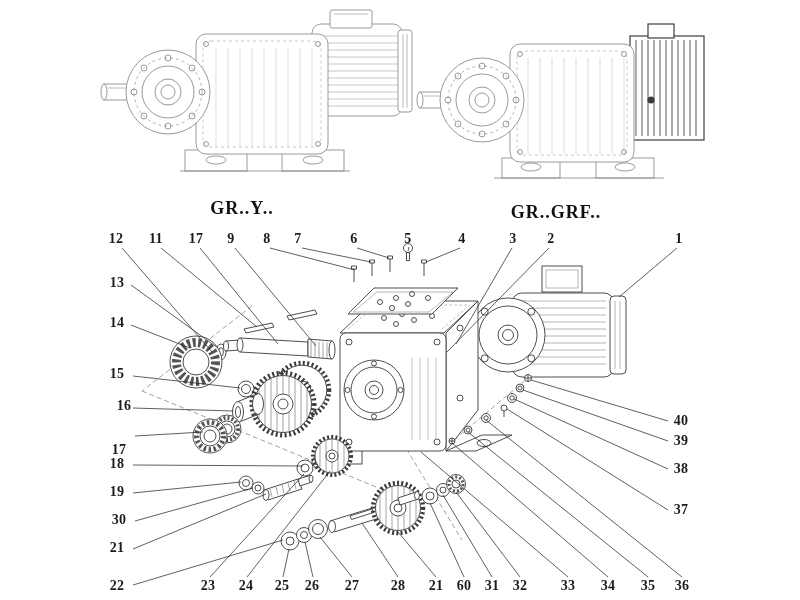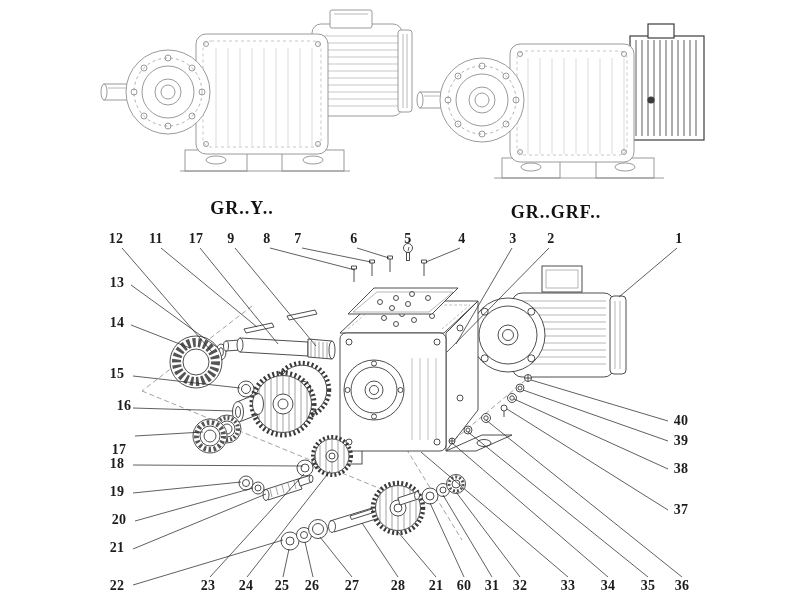--- a/index.html
+++ b/index.html
@@ -509,21 +509,21 @@
 <span class="co" style="left:551px;top:239px">2</span>
 <span class="co" style="left:679px;top:239px">1</span>
 
 <span class="co" style="left:117px;top:283px">13</span>
 <span class="co" style="left:117px;top:323px">14</span>
 <span class="co" style="left:117px;top:374px">15</span>
 <span class="co" style="left:124px;top:406px">16</span>
 <span class="co" style="left:119px;top:450px">17</span>
 <span class="co" style="left:117px;top:464px">18</span>
 <span class="co" style="left:117px;top:492px">19</span>
-<span class="co" style="left:119px;top:520px">20</span>
+<span class="co" style="left:119px;top:520px">30</span>
 <span class="co" style="left:117px;top:548px">21</span>
 <span class="co" style="left:117px;top:586px">22</span>
 
 <span class="co" style="left:208px;top:586px">23</span>
 <span class="co" style="left:246px;top:586px">24</span>
 <span class="co" style="left:282px;top:586px">25</span>
 <span class="co" style="left:312px;top:586px">26</span>
 <span class="co" style="left:352px;top:586px">27</span>
 <span class="co" style="left:398px;top:586px">28</span>
 <span class="co" style="left:436px;top:586px">21</span>

